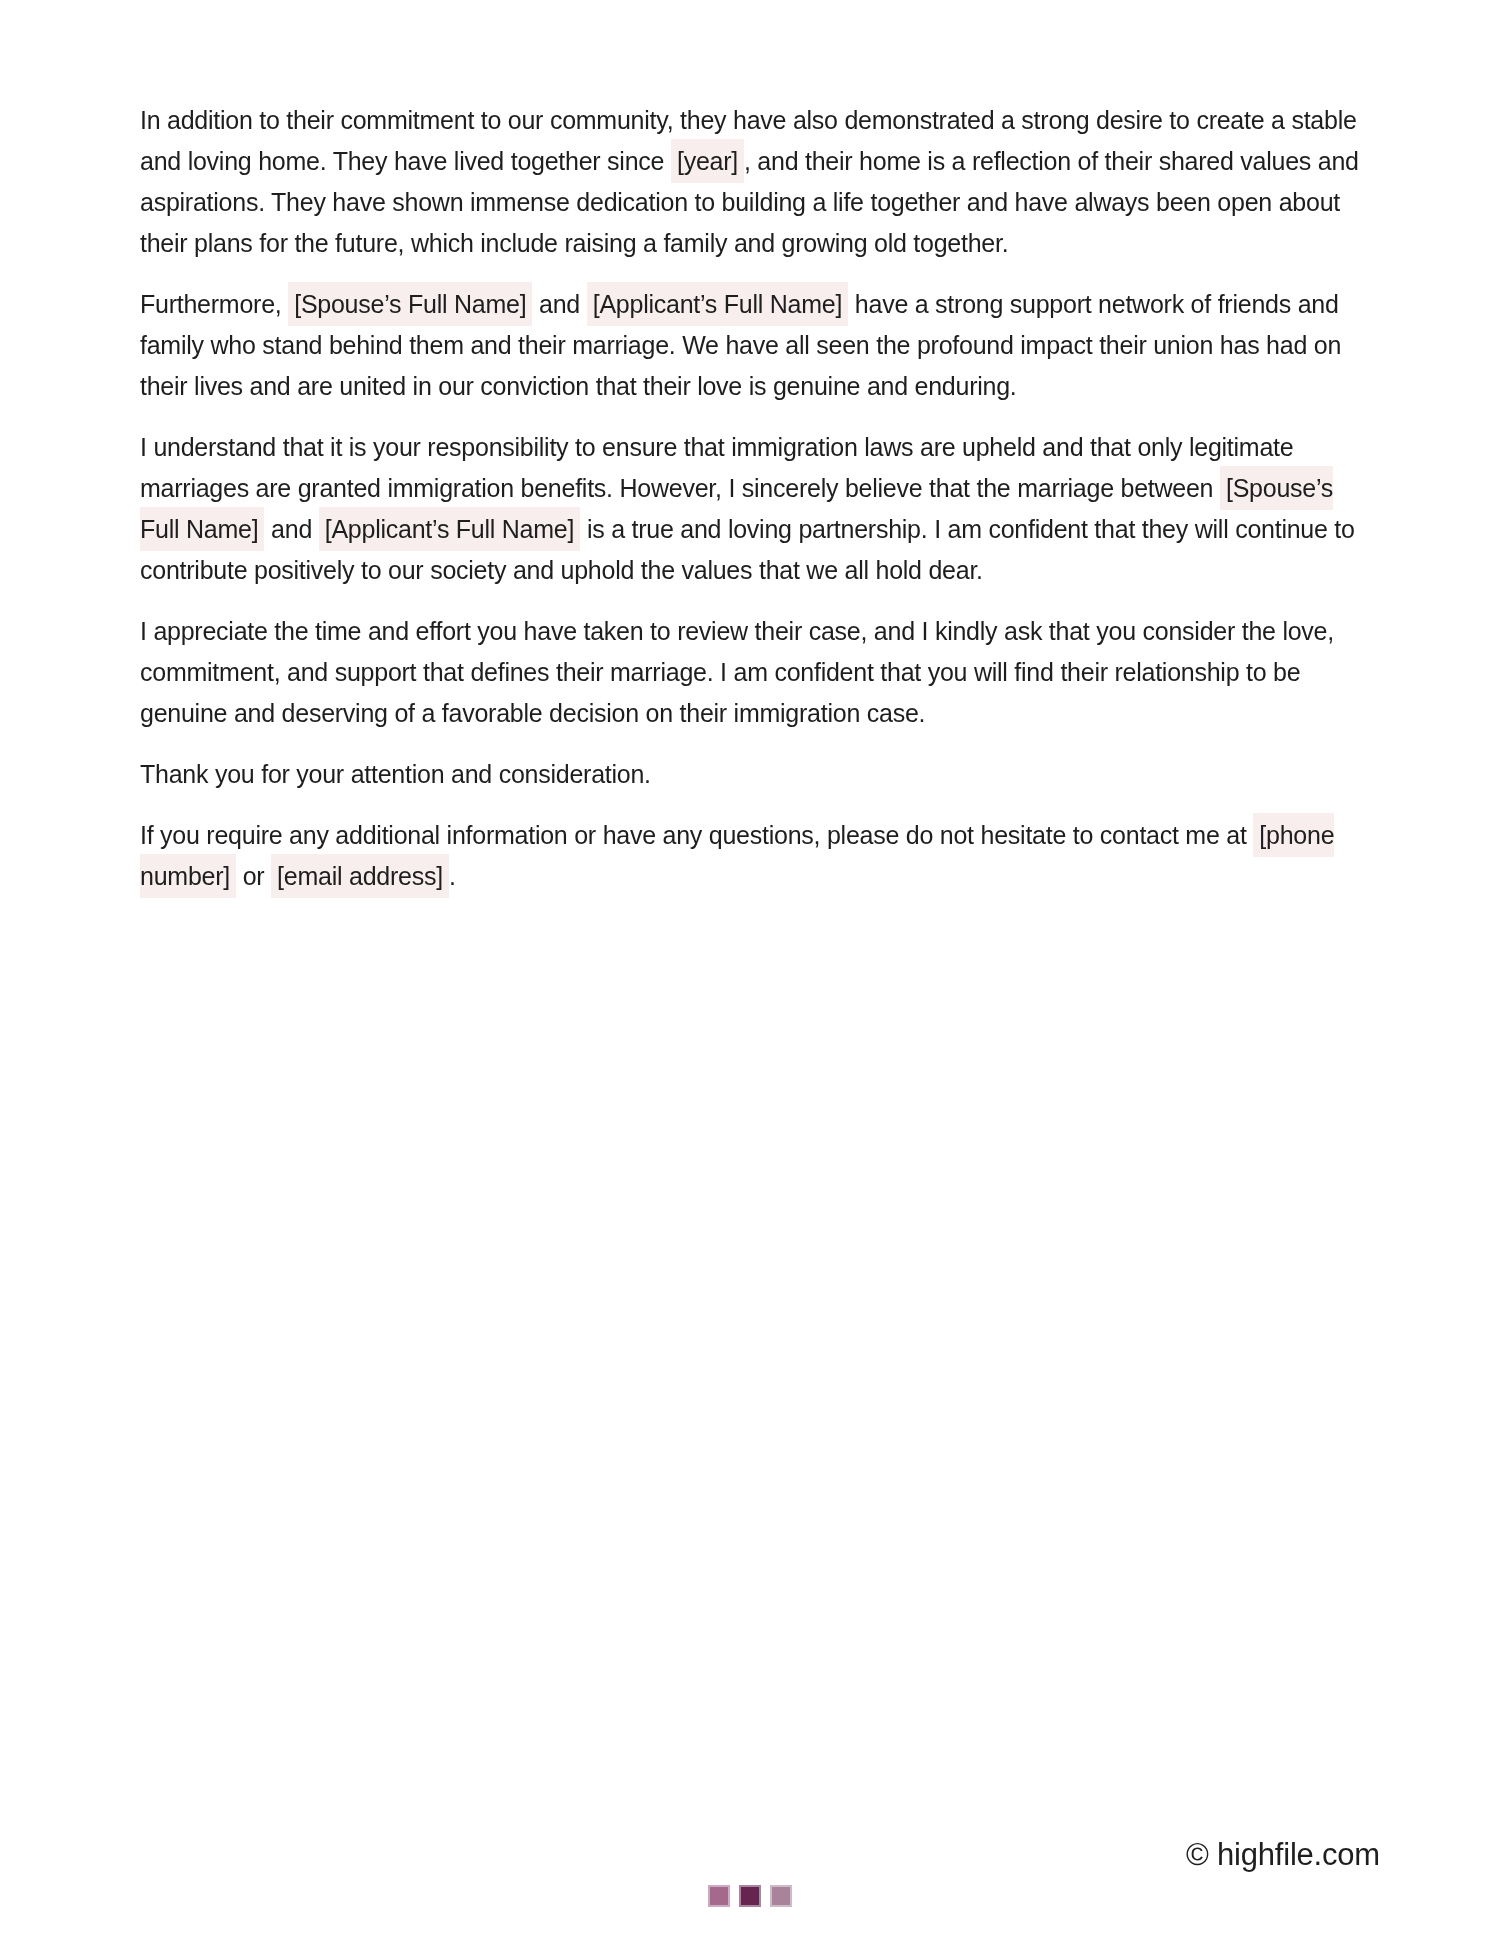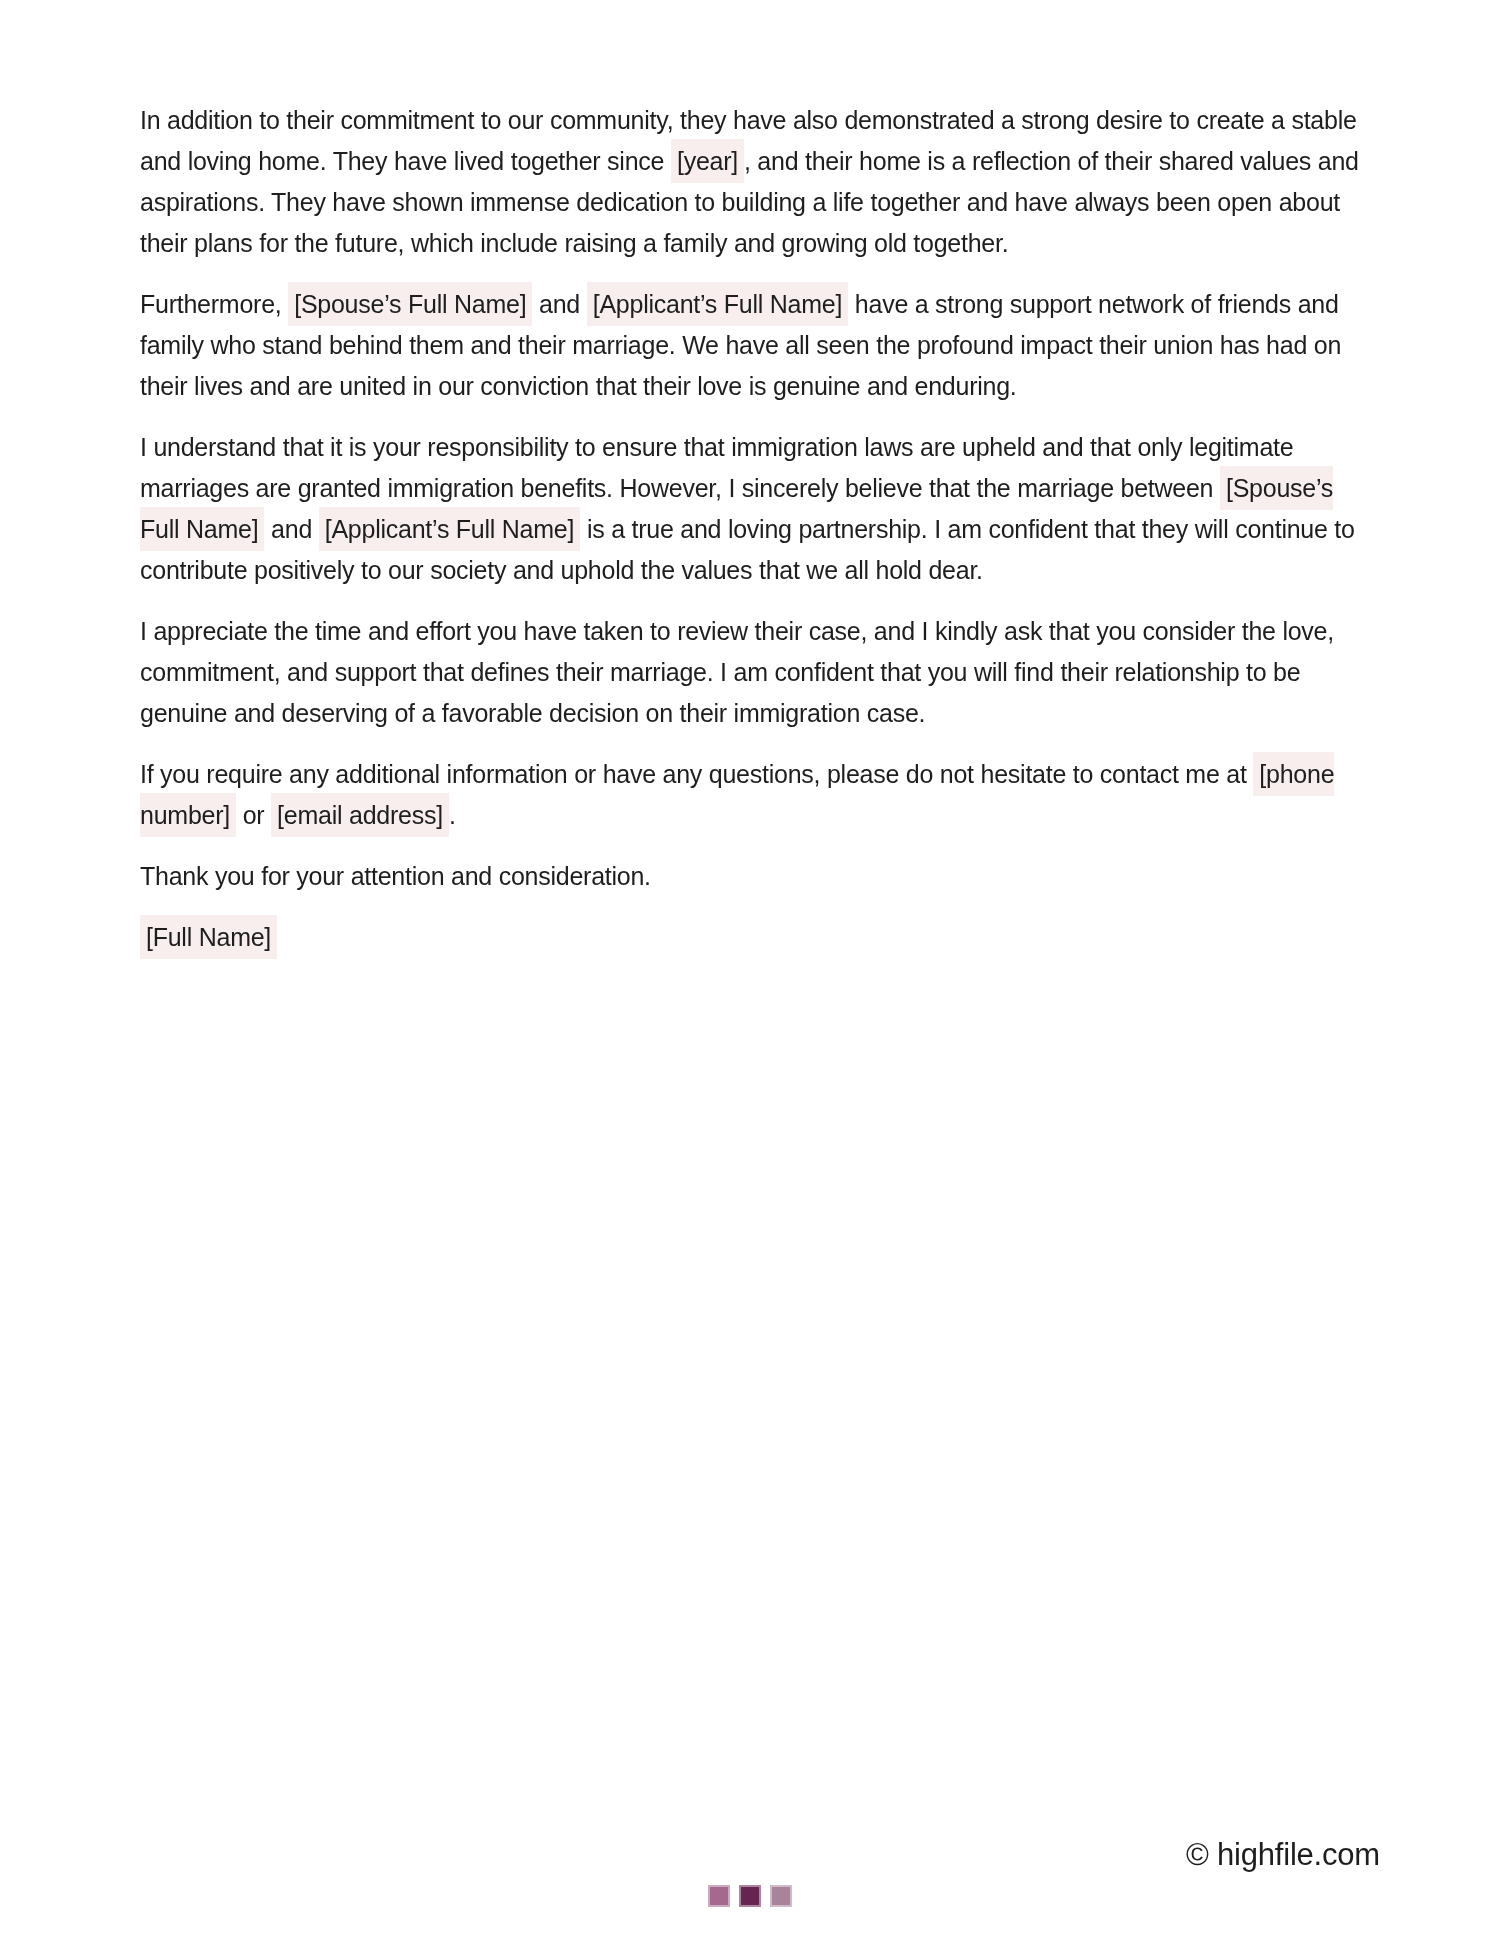--- a/index.html
+++ b/index.html
@@ -55,23 +55,22 @@
   }
 </style>
 </head>
 <body>
 
 <main class="letter-body" id="letter-body">
     <p><span>In addition to their commitment to our community, they have also demonstrated a strong desire to create a stable and loving home. They have lived together since </span><span class="hl">[year]</span><span>, and their home is a reflection of their shared values and aspirations. They have shown immense dedication to building a life together and have always been open about their plans for the future, which include raising a family and growing old together.</span></p>
     <p><span>Furthermore, </span><span class="hl">[Spouse’s Full Name]</span><span> and </span><span class="hl">[Applicant’s Full Name]</span><span> have a strong support network of friends and family who stand behind them and their marriage. We have all seen the profound impact their union has had on their lives and are united in our conviction that their love is genuine and enduring.</span></p>
     <p><span>I understand that it is your responsibility to ensure that immigration laws are upheld and that only legitimate marriages are granted immigration benefits. However, I sincerely believe that the marriage between </span><span class="hl">[Spouse’s Full Name]</span><span> and </span><span class="hl">[Applicant’s Full Name]</span><span> is a true and loving partnership. I am confident that they will continue to contribute positively to our society and uphold the values that we all hold dear.</span></p>
     <p><span>I appreciate the time and effort you have taken to review their case, and I kindly ask that you consider the love, commitment, and support that defines their marriage. I am confident that you will find their relationship to be genuine and deserving of a favorable decision on their immigration case.</span></p>
+    <p><span>Thank you for your attention and consideration.</span></p>
     <p><span>If you require any additional information or have any questions, please do not hesitate to contact me at </span><span class="hl">[phone number]</span><span> or </span><span class="hl">[email address]</span><span>.</span></p>
-    <p><span>Thank you for your attention and consideration.</span></p>
-    <p><span class="hl">[Full Name]</span></p>
   </main>
 
 <div class="copyright">© highfile.com</div>
 
 <div class="brand-squares" id="brand-squares">
     <div class="brand-square" style="background: rgb(165, 105, 142);"></div>
     <div class="brand-square" style="background: rgb(102, 37, 80);"></div>
     <div class="brand-square" style="background: rgb(168, 131, 154);"></div>
   </div>
 

